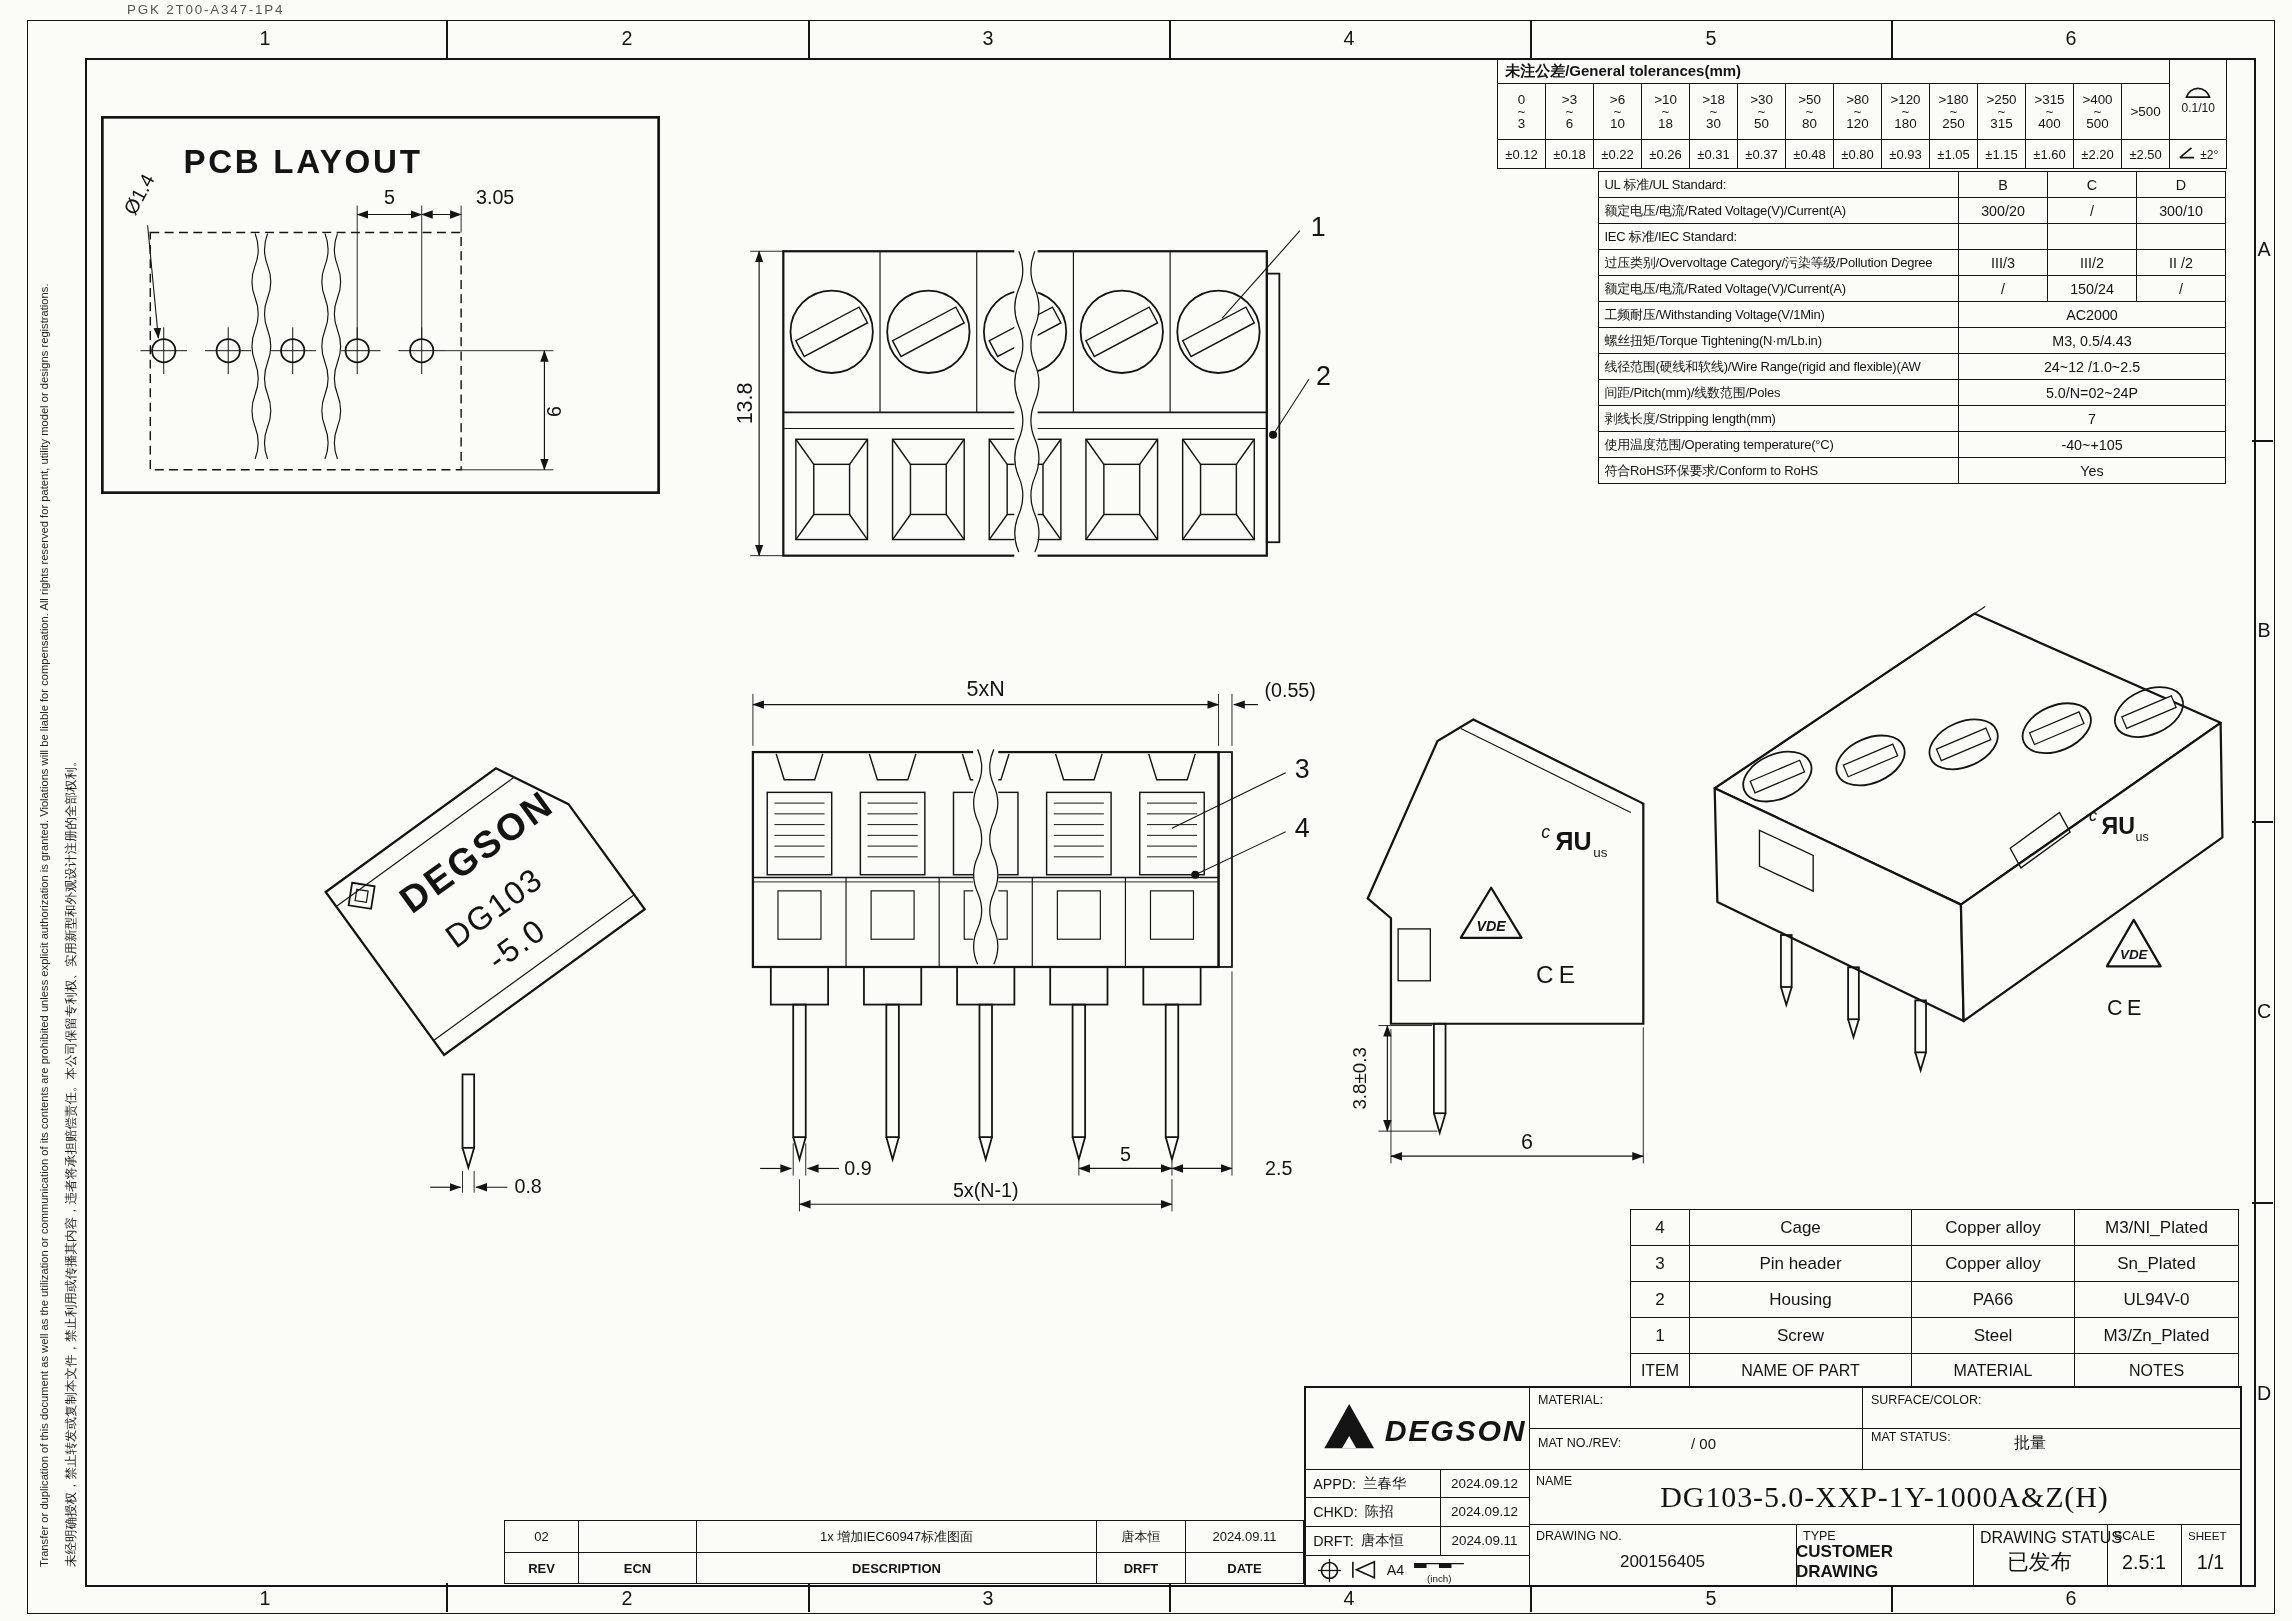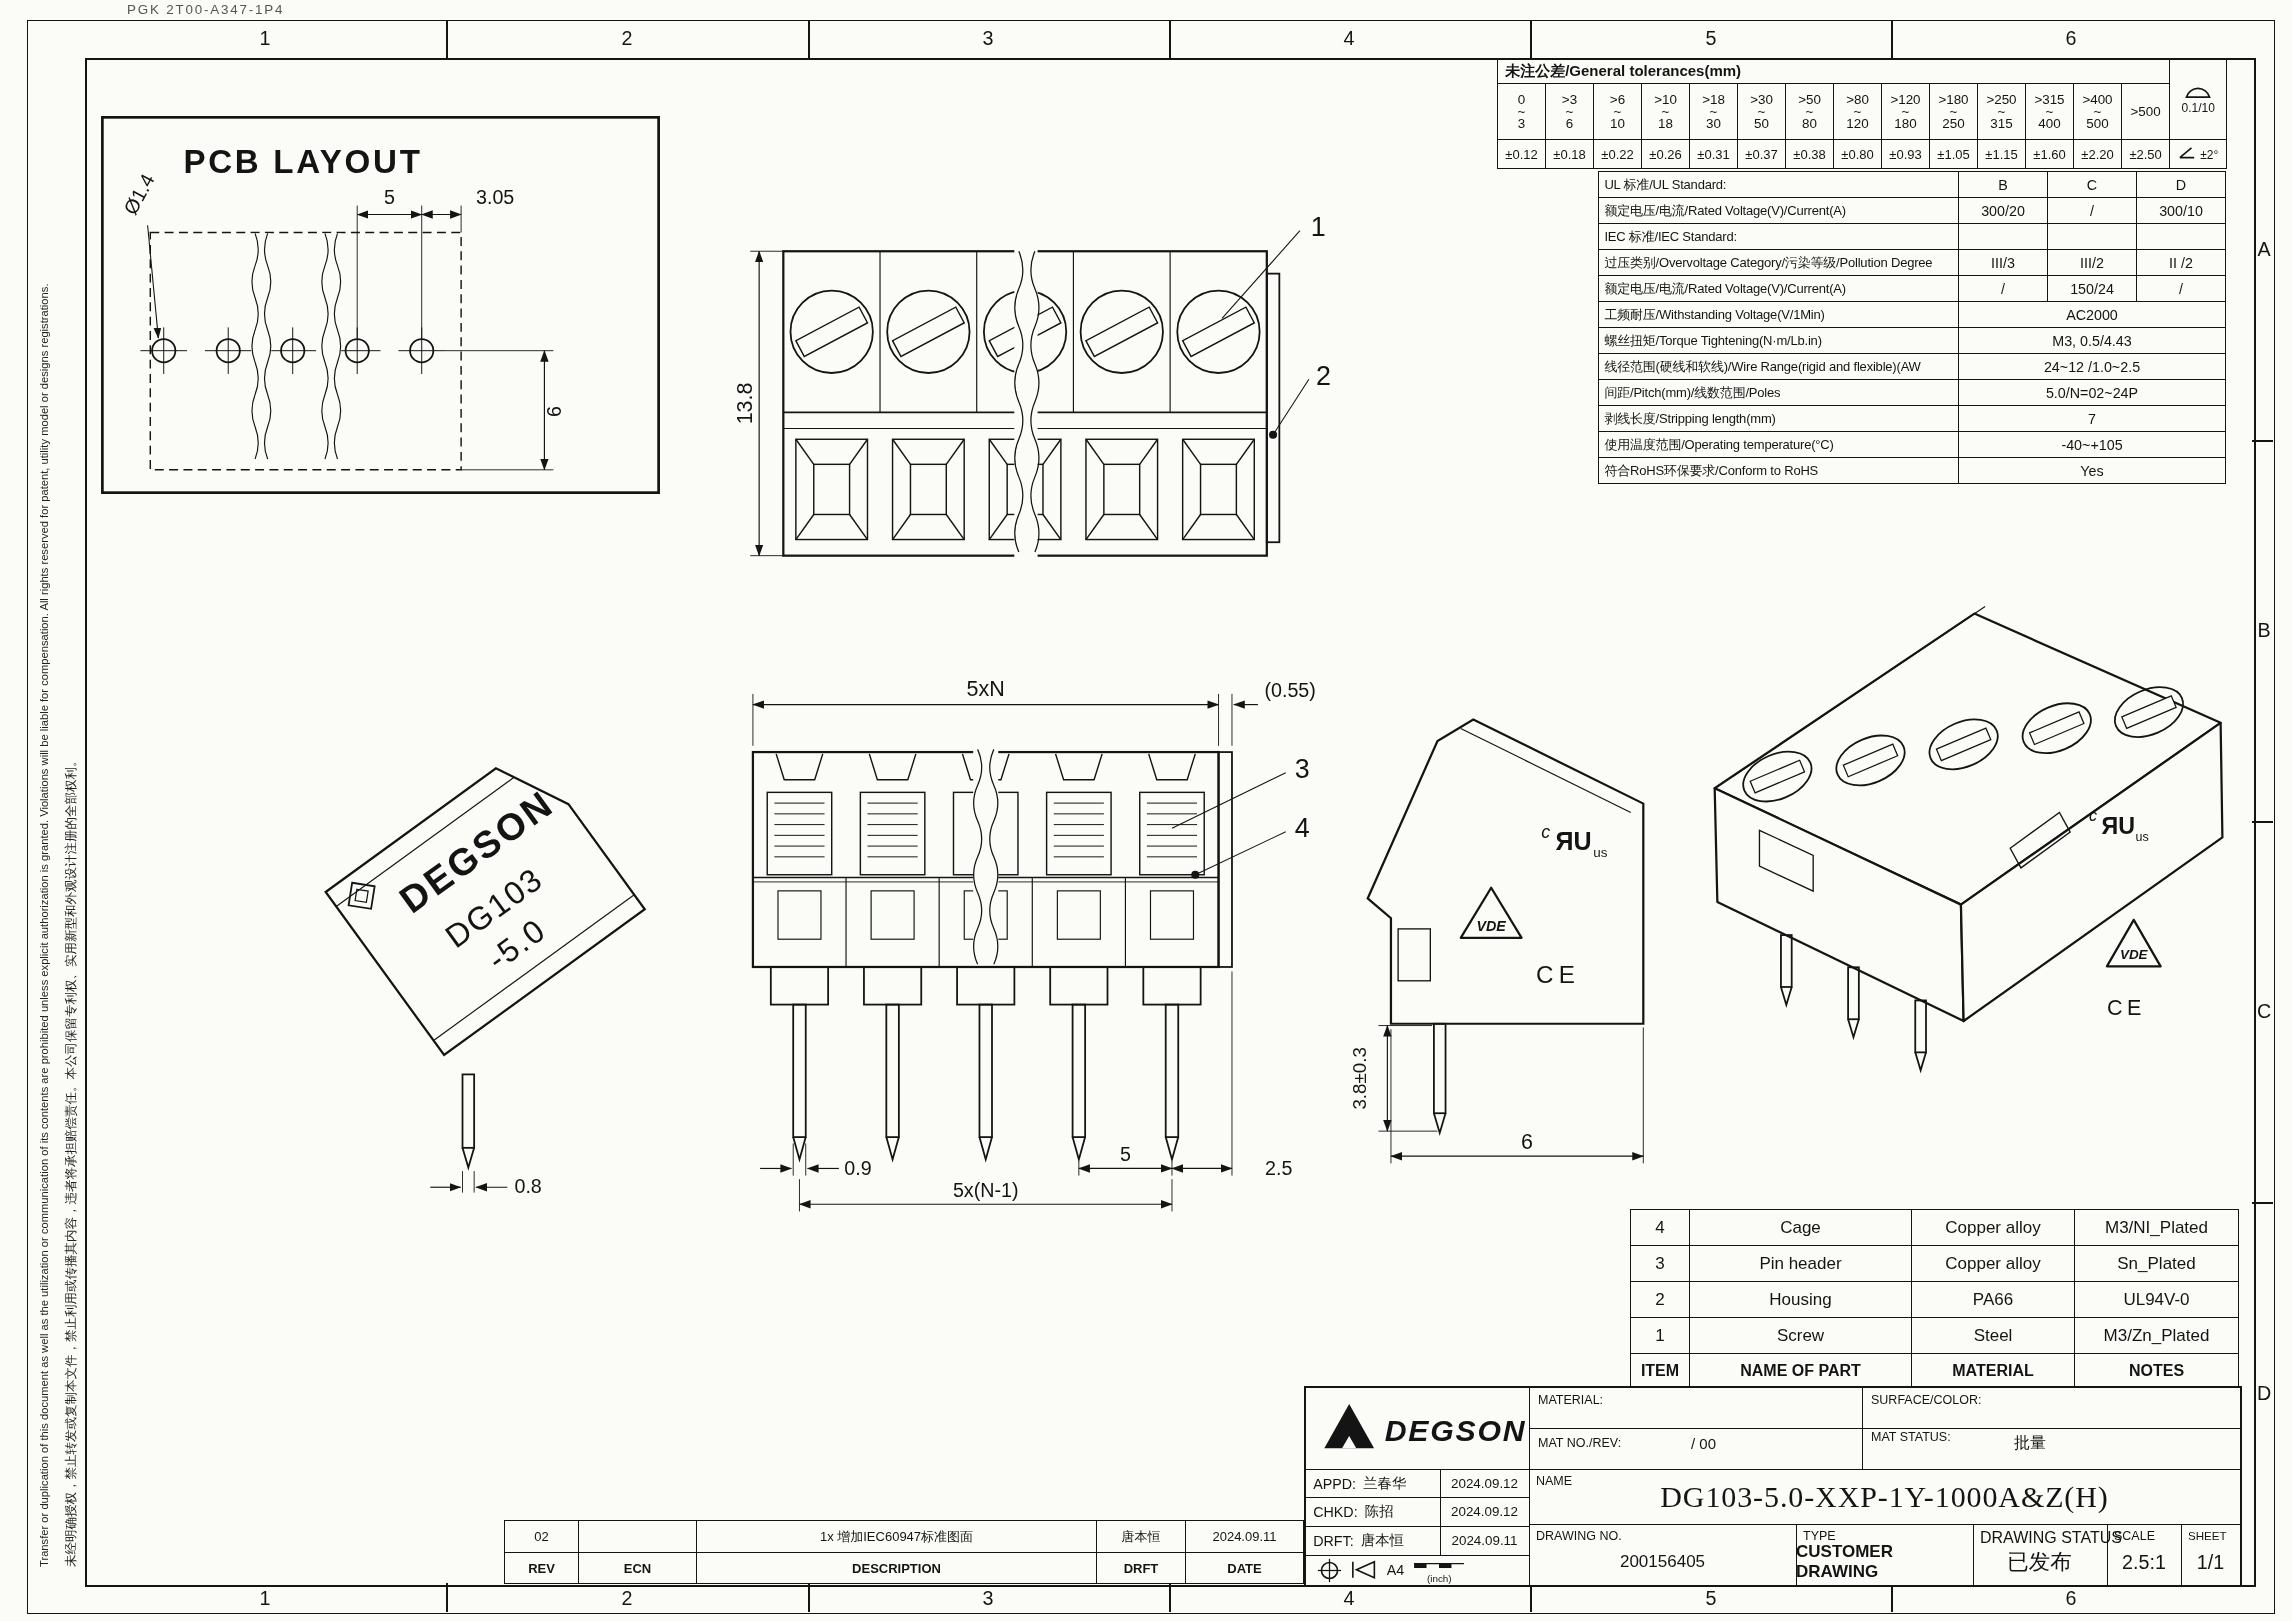--- a/index.html
+++ b/index.html
@@ -15,21 +15,21 @@
   table{border-collapse:collapse;table-layout:fixed}
   td{border:1.3px solid #141414;text-align:center;vertical-align:middle;white-space:nowrap;overflow:hidden;padding:0;font-size:14.3px;color:#141414}
   .tol .tt{text-align:left;padding-left:7.2px;font-size:15px;font-weight:bold}
   .tol .rng div{line-height:15px;font-size:13.4px}
   .tol .rng .tld{line-height:9.9px}
   .tol .single{line-height:52px;font-size:14.3px}
   .tol .val{font-size:13px}
   .fls{font-size:12px;line-height:12.5px}
   .spec .sl{text-align:left;padding-left:5.4px;font-size:13px;letter-spacing:-0.2px}
   .parts td{border-width:1.8px;font-size:17px}
-  .parts .ph td{font-weight:bold;font-size:16px}
+  .parts .ph td{font-weight:normal;font-size:16px}
   .rev td{font-size:13px;border-width:1.8px}
   .rev .hdr td{font-weight:bold}
   .tb{position:absolute;left:1304px;top:1386px;width:934px;height:197px;border:2.7px solid #141414;background:#fbfbf8}
   .tb .hl,.tb .vl{position:absolute;background:#141414}
   .tb .hl{height:1.4px}
   .tb .vl{width:1.4px}
   .tb .lab{position:absolute;font-size:12.5px}
   .tb .cell{position:absolute;display:flex;align-items:center;justify-content:center}
   svg text{font-family:"Liberation Sans","DejaVu Sans",sans-serif;fill:#141414}
   svg{overflow:visible}
@@ -221,21 +221,21 @@
             <div class="single">&gt;500</div>
           </td>
       </tr>
       <tr style="height:29px">
         <td class="val">±0.12</td>
         <td class="val">±0.18</td>
         <td class="val">±0.22</td>
         <td class="val">±0.26</td>
         <td class="val">±0.31</td>
         <td class="val">±0.37</td>
-        <td class="val">±0.38</td>
+        <td class="val">±0.48</td>
         <td class="val">±0.80</td>
         <td class="val">±0.93</td>
         <td class="val">±1.05</td>
         <td class="val">±1.15</td>
         <td class="val">±1.60</td>
         <td class="val">±2.20</td>
         <td class="val">±2.50</td>
         <td>
           <svg width="18" height="13.4" viewBox="0 0 20 15">
               <path d="M2,13 H18 M2,13 L15,2" stroke="#141414" stroke-width="1.8" fill="none"></path>

